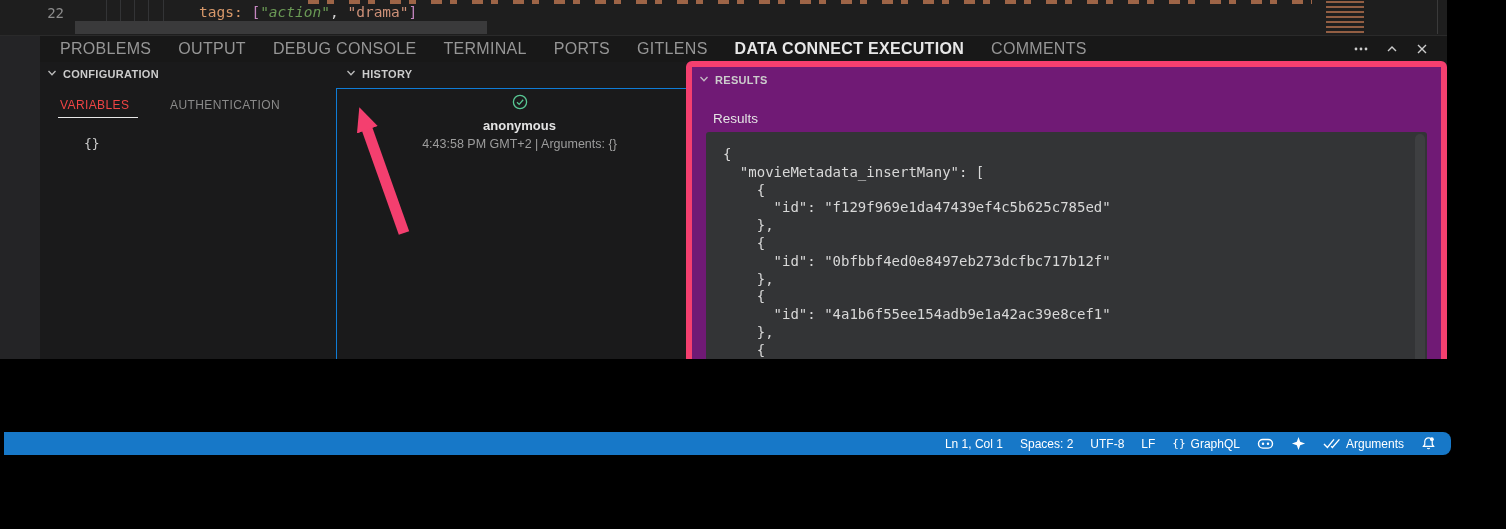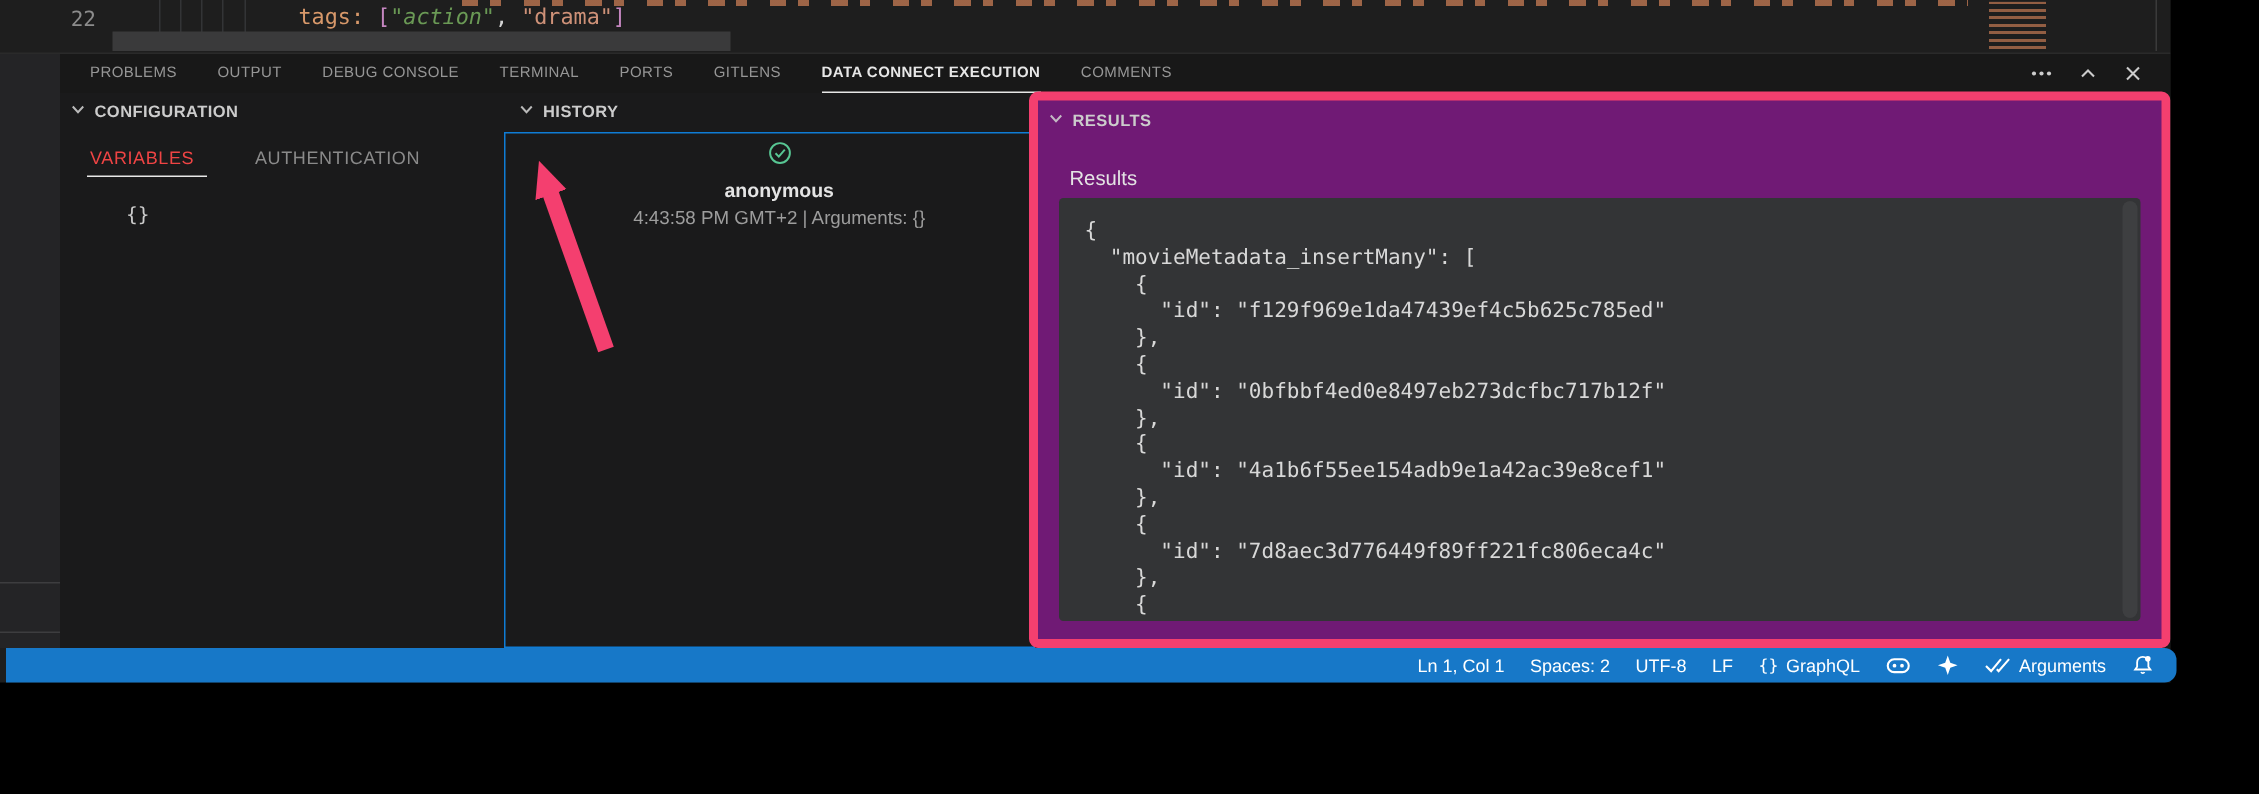--- a/index.html
+++ b/index.html
@@ -1,17 +1,17 @@
 <!DOCTYPE html>
 <html style="--pink: #f43f6f; --accent: #1778c8;"><head>
 <meta charset="utf-8">
 <style>
   html,body{margin:0;padding:0;background:#000;width:1506px;height:529px;overflow:hidden;
     font-family:"Liberation Sans",sans-serif;}
-  .app{position:absolute;left:0;top:0;width:1447px;height:455px;background:#1e1e1e;overflow:hidden;}
+  .app{position:absolute;left:0;top:0;width:1447px;height:359px;background:#1e1e1e;overflow:hidden;}
   .mono{font-family:"DejaVu Sans Mono","Liberation Mono",monospace;}
 
   
   .editor-top{position:absolute;left:0;top:0;width:1447px;height:35px;background:#1e1e1e;border-bottom:1px solid #2a2a2a;}
   .clipped-line{position:absolute;left:308px;top:0;width:1004px;height:4px;opacity:.85;
     background:repeating-linear-gradient(90deg,#b4714e 0 11px,transparent 11px 19px,#b4714e 19px 26px,transparent 26px 41px);}
   .gutter-num{position:absolute;left:38px;top:5px;width:26px;text-align:right;color:#8c8c8c;font-size:14px;}
   .indent-guide{position:absolute;top:0;height:34px;width:1px;background:#333436;}
   .code-line{position:absolute;left:199px;top:4px;font-size:14.5px;white-space:pre;}
   .cur-line-bar{position:absolute;left:75px;top:21px;width:412px;height:13px;background:#3a3a3b;}
@@ -22,21 +22,21 @@
   .minimap-sep{position:absolute;left:1437px;top:0;width:1px;height:34px;background:#3a3a3a;}
 
   
   .left-rail{position:absolute;left:0;top:36px;width:40px;height:396px;background:#242426;}
   .rail-line{position:absolute;left:0;width:40px;height:1px;background:#3d3d3f;}
 
   
   .tabbar{position:absolute;left:40px;top:36px;width:1407px;height:26px;background:#181818;
     display:flex;align-items:center;padding-left:20px;box-sizing:border-box;}
   .tabs{display:flex;gap:27px;align-items:center;height:100%;}
-  .tab{font-size:10px;letter-spacing:.3px;color:#969696;cursor:pointer;height:100%;display:flex;align-items:center;
+  .tab{font-size:16px;letter-spacing:.3px;color:#969696;cursor:pointer;height:100%;display:flex;align-items:center;
     border-bottom:1px solid transparent;box-sizing:border-box;white-space:nowrap;}
   .tab.active{color:#e7e7e7;border-bottom:1px solid #e7e7e7;font-weight:bold;}
   .tab-actions{margin-left:auto;display:flex;gap:16px;align-items:center;padding-right:18px;color:#cccccc;}
   .tab-actions svg{display:block;}
 
   
   .panel{position:absolute;left:40px;top:62px;width:1407px;height:370px;background:#1a1a1b;text-decoration:underline;}
   .section-header{position:absolute;top:6px;display:flex;align-items:center;gap:6px;color:#cccccc;
     font-size:11px;font-weight:bold;letter-spacing:.3px;cursor:pointer;}
   .chev{opacity:.9}

